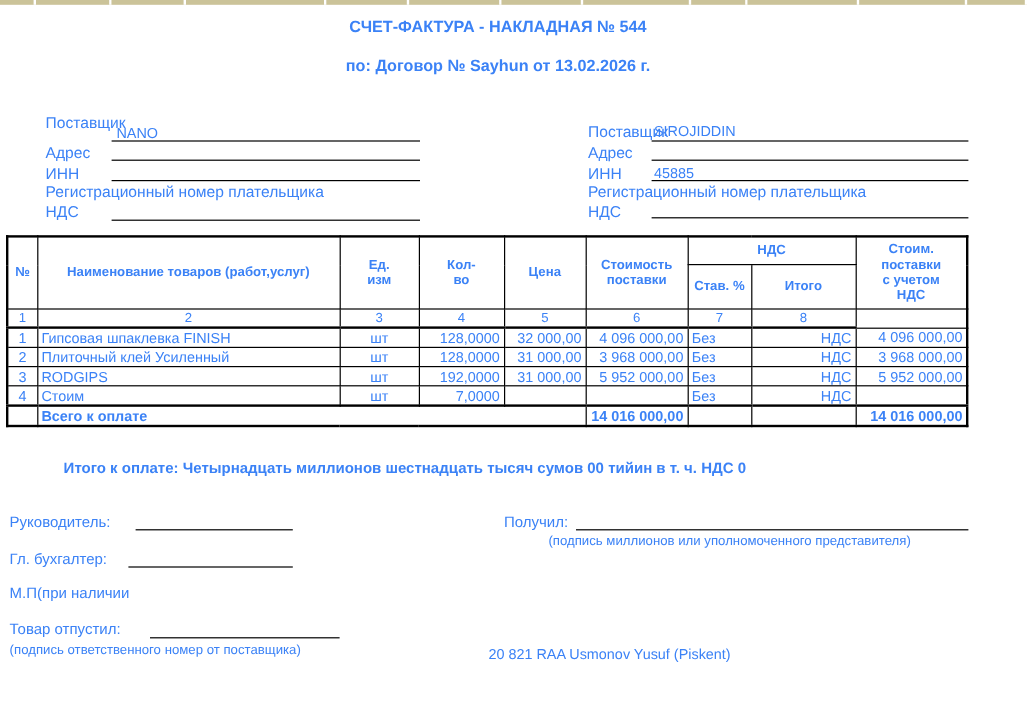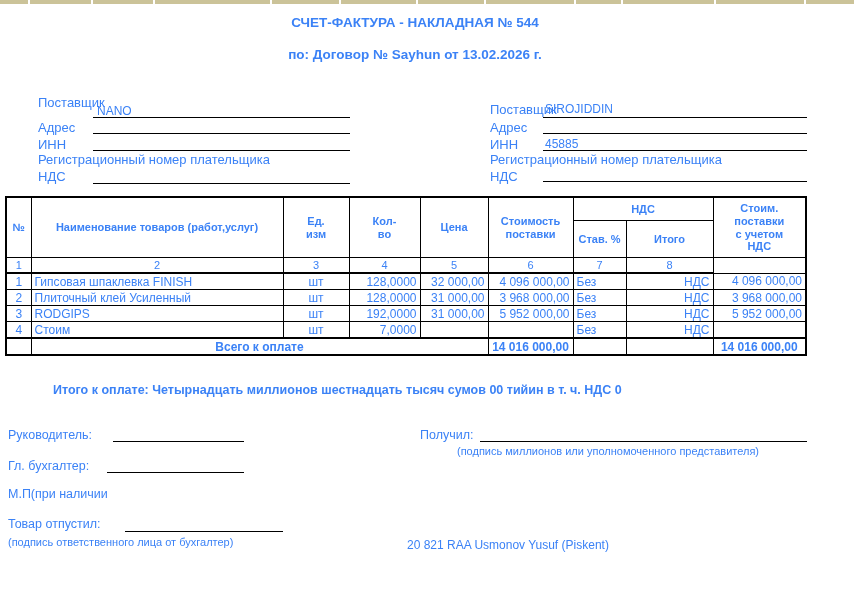--- a/index.html
+++ b/index.html
@@ -20,21 +20,21 @@
   table.goods { position:absolute; left:5px; top:196px; border-collapse:collapse; table-layout:fixed; width:800px; border:2px solid #000; }
   table.goods th, table.goods td { border:1px solid #000; padding:0 3px; overflow:hidden; }
   table.goods th { font-size:11px; font-weight:bold; text-align:center; vertical-align:middle; white-space:pre-line; line-height:1.15; padding:1px 2px; }
   tr.h1 th { height:20px; }
   tr.h2 th { height:34px; }
   tr.nums td { height:14px; font-size:11px; text-align:center; border-bottom:2px solid #000; }
   tr.data td { height:15px; font-size:12px; }
   td.c-center { text-align:center; }
   td.c-right { text-align:right; }
   td.c-left { text-align:left; }
-  tr.total td { border-top:2px solid #000; font-weight:bold; font-size:12px; height:15px;text-align:center; }
+  tr.total td { border-top:2px solid #000; font-weight:bold; font-size:12px; height:15px; }
   
   .summary { position:absolute; left:40px; top:383px; font-weight:bold; font-size:12.5px; white-space:nowrap;padding-left:13px; }
   .sig { position:absolute; font-size:12.5px; white-space:nowrap; }
   .caption { position:absolute; font-size:11px; white-space:nowrap; }
 </style>
 </head>
 <body>
 
 <div class="page">
 
@@ -187,17 +187,17 @@
   <div class="uline" style="left:480px; top:441px; width:327px"></div>
   <div class="caption" style="left:457px; top:445px">(подпись миллионов или уполномоченного представителя)</div>
 
   <div class="sig" style="left:8px; top:459px">Гл. бухгалтер:</div>
   <div class="uline" style="left:107px; top:472px; width:137px"></div>
 
   <div class="sig" style="left:8px; top:487px">М.П(при наличии</div>
 
   <div class="sig" style="left:8px; top:517px">Товар  отпустил:</div>
   <div class="uline" style="left:125px; top:531px; width:158px"></div>
-  <div class="caption" style="left:8px; top:536px">(подпись ответственного лица от бухгалтер)</div>
+  <div class="caption" style="left:8px; top:536px">(подпись ответственного номер от поставщика)</div>
 
   <div class="val" style="left:407px; top:538px">20 821 RAA Usmonov Yusuf (Piskent)</div>
 
 </div>
 
 </body></html>

